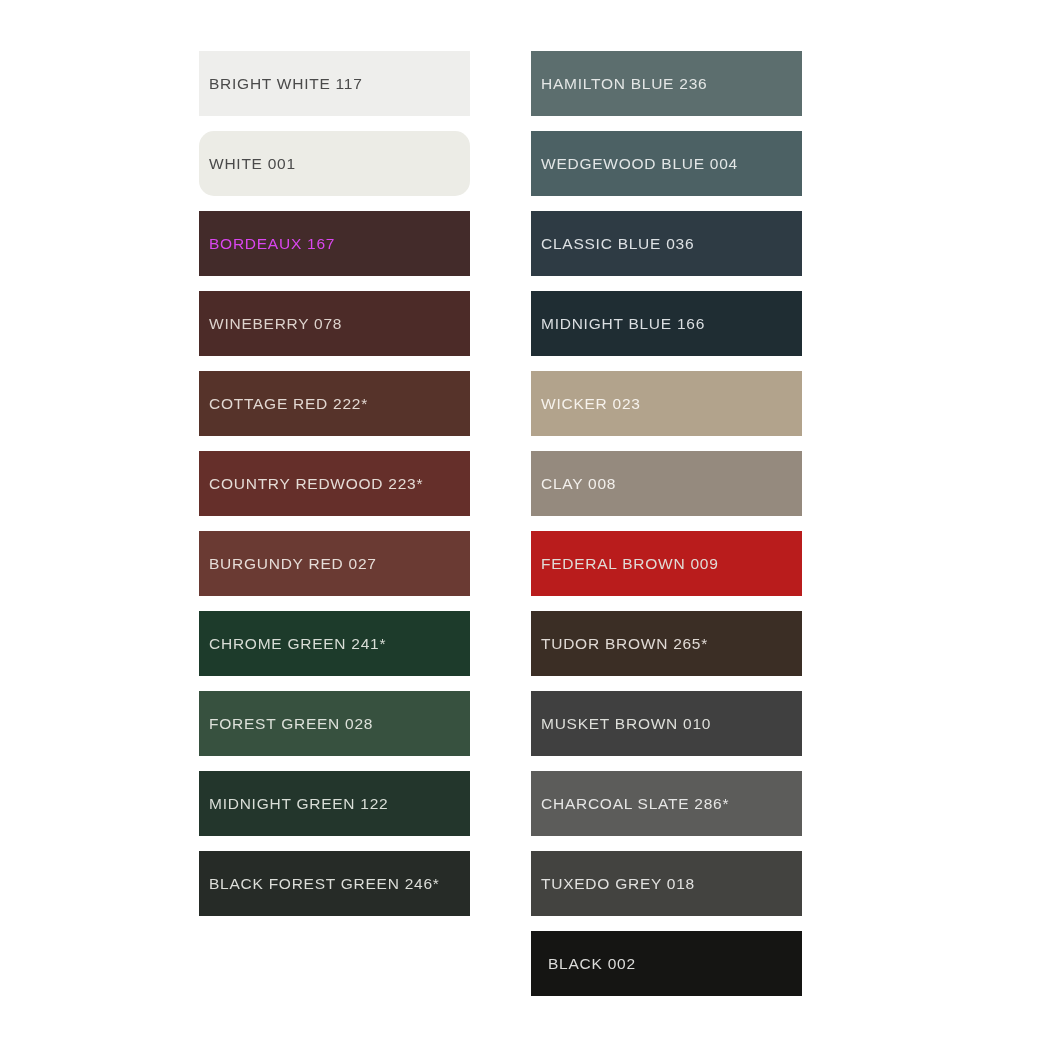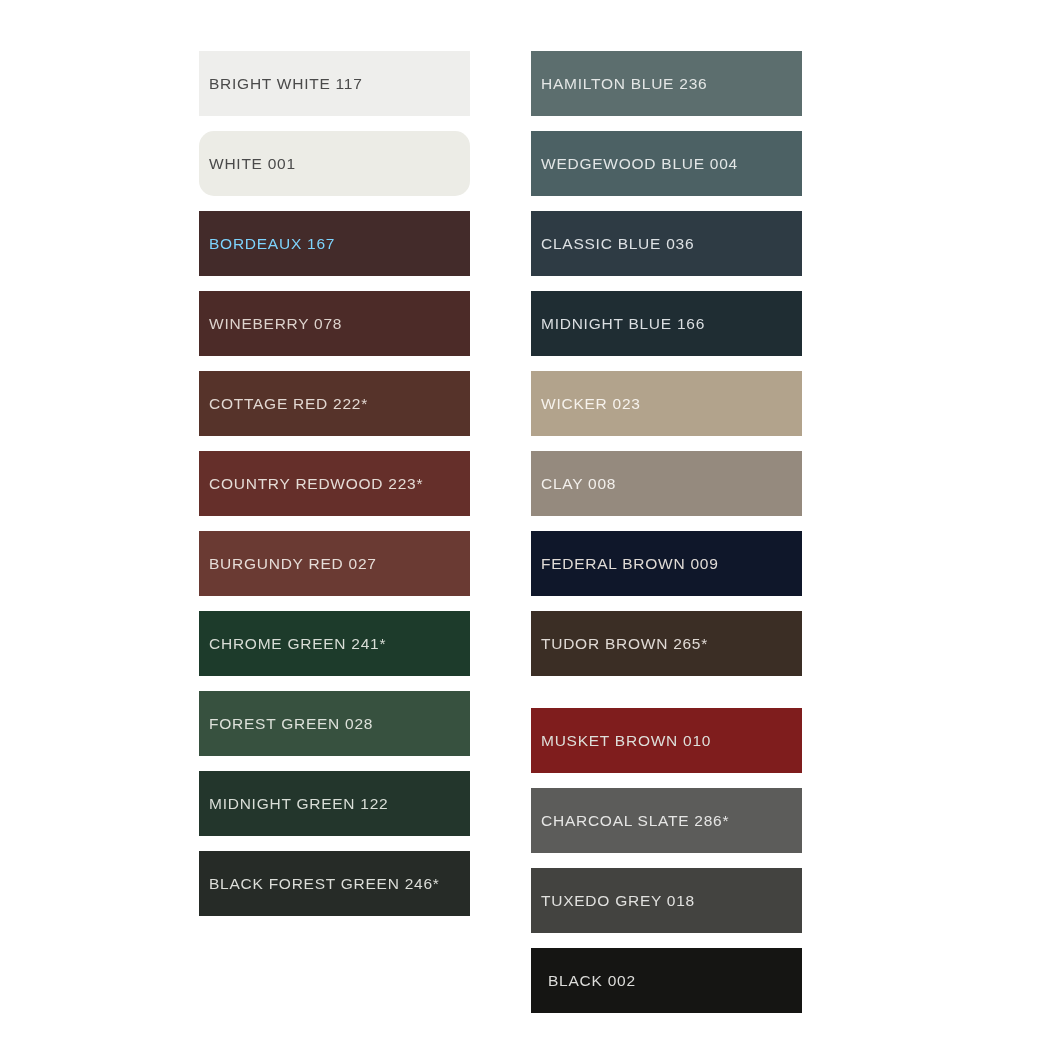--- a/index.html
+++ b/index.html
@@ -63,21 +63,21 @@
   <div class="swatch-columns">
 
     <div class="swatch-column" id="col-left">
         <div class="swatch" style="background-color: rgb(238, 238, 236);">
           <span class="swatch-label" style="color: rgb(74, 74, 74);">BRIGHT WHITE 117</span>
         </div>
         <div class="swatch" style="background-color: rgb(236, 236, 230); border-radius: 15px;">
           <span class="swatch-label" style="color: rgb(74, 74, 74);">WHITE 001</span>
         </div>
         <div class="swatch" style="background-color: rgb(67, 43, 42);">
-          <span class="swatch-label" style="color: #7dd3fc;">BORDEAUX 167</span>
+          <span class="swatch-label" style="color: #d946ef;">BORDEAUX 167</span>
         </div>
         <div class="swatch" style="background-color: rgb(76, 43, 40);">
           <span class="swatch-label" style="color: rgb(221, 211, 205);">WINEBERRY 078</span>
         </div>
         <div class="swatch" style="background-color: rgb(86, 51, 42);">
           <span class="swatch-label" style="color: rgb(226, 216, 210);">COTTAGE RED 222*</span>
         </div>
         <div class="swatch" style="background-color: rgb(101, 47, 42);">
           <span class="swatch-label" style="color: rgb(229, 220, 214);">COUNTRY REDWOOD 223*</span>
         </div>
@@ -109,27 +109,27 @@
         </div>
         <div class="swatch" style="background-color: rgb(31, 45, 51);">
           <span class="swatch-label" style="color: rgb(218, 222, 225);">MIDNIGHT BLUE 166</span>
         </div>
         <div class="swatch" style="background-color: rgb(178, 163, 140);">
           <span class="swatch-label" style="color: rgb(246, 242, 236);">WICKER 023</span>
         </div>
         <div class="swatch" style="background-color: rgb(149, 138, 126);">
           <span class="swatch-label" style="color: rgb(243, 240, 236);">CLAY 008</span>
         </div>
-        <div class="swatch" style="background-color: #0f172a;">
+        <div class="swatch" style="background-color: #b91c1c;">
           <span class="swatch-label" style="color: rgb(224, 219, 214);">FEDERAL BROWN 009</span>
         </div>
         <div class="swatch" style="background-color: rgb(59, 46, 37);">
           <span class="swatch-label" style="color: rgb(224, 218, 213);">TUDOR BROWN 265*</span>
         </div>
-        <div class="swatch" style="background-color: #7f1d1d; margin-top: 17px;">
+        <div class="swatch" style="background-color: #404040;">
           <span class="swatch-label" style="color: rgb(222, 223, 218);">MUSKET BROWN 010</span>
         </div>
         <div class="swatch" style="background-color: rgb(92, 92, 90);">
           <span class="swatch-label" style="color: rgb(230, 230, 229);">CHARCOAL SLATE 286*</span>
         </div>
         <div class="swatch" style="background-color: rgb(67, 67, 64);">
           <span class="swatch-label" style="color: rgb(225, 225, 223);">TUXEDO GREY 018</span>
         </div>
         <div class="swatch" style="background-color: rgb(21, 21, 19); padding-left: 17px;">
           <span class="swatch-label" style="color: rgb(220, 220, 218);">BLACK 002</span>

